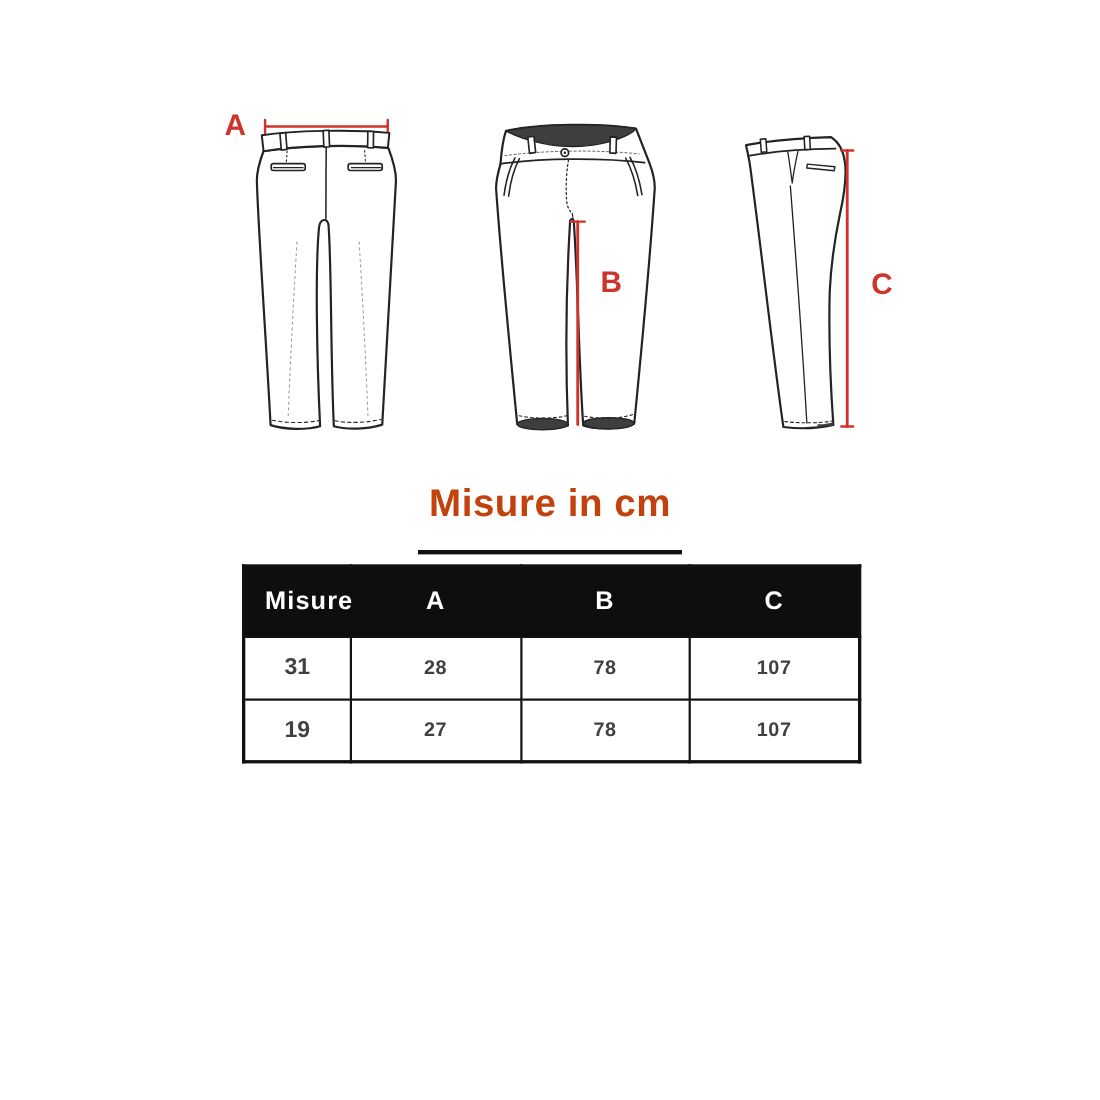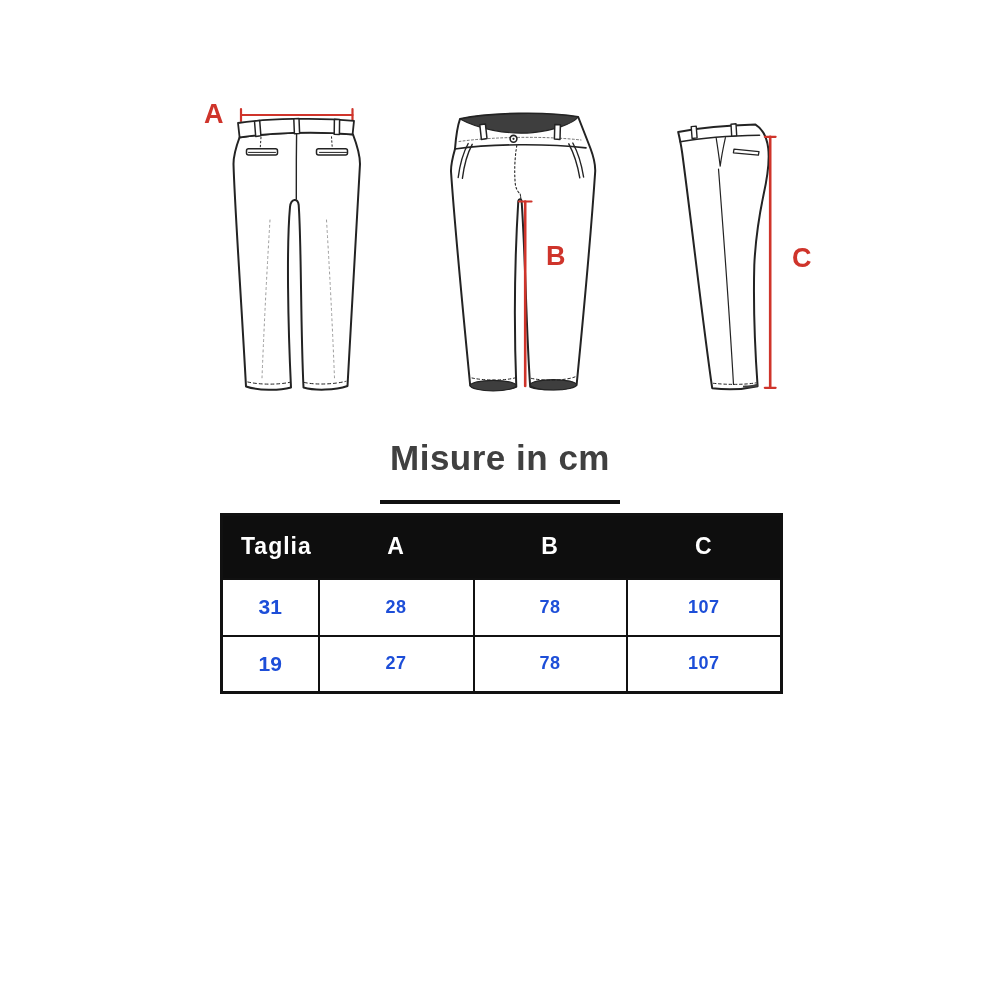--- a/index.html
+++ b/index.html
@@ -13,33 +13,33 @@
   #fig-side{left:655px;top:95px;}
   .mlabel{
     position:absolute;color:#cf342b;font-weight:800;font-size:27px;line-height:1;
     letter-spacing:0;
   }
   #label-a{left:204px;top:101px;}
   #label-b{left:546px;top:243px;}
   #label-c{left:792px;top:245px;}
   .title-wrap{position:absolute;left:0;top:438px;width:1000px;text-align:center;}
   .title-wrap h1{
-    margin:0;font-size:35px;font-weight:800;color:#404040;letter-spacing:.5px;
+    margin:0;font-size:35px;font-weight:800;color:#c2410c;letter-spacing:.5px;
   }
   .title-rule{
     width:240px;height:3.5px;background:#111;margin:22px auto 0 auto;
   }
   table.size-table{
     position:absolute;left:220px;top:513px;width:560px;
     border-collapse:collapse;table-layout:fixed;
     border:3px solid #111;
   }
   .size-table th,.size-table td{
     border:2.5px solid #111;text-align:center;vertical-align:middle;
-    color:#1d4ed8;font-weight:bold;
+    color:#404040;font-weight:bold;
   }
   .size-table thead tr{height:64px;background:#0e0e0e;}
   .size-table thead th{
     color:#ffffff;font-size:23px;letter-spacing:1px;border-color:#0e0e0e;
     border-bottom-color:#111;
   }
   .size-table thead th.taglia{text-align:left;padding-left:18px;}
   .size-table tbody tr{height:57px;background:#fff;}
   .size-table td.size-cell{font-size:21px;}
   .size-table td.val-cell{font-size:18px;letter-spacing:.5px;}
@@ -182,21 +182,21 @@
 
   <table class="size-table">
     <colgroup>
       <col style="width:97px">
         <col style="width:155px">
       <col style="width:153px">
         <col style="width:155px">
     </colgroup>
     <thead>
       <tr>
-        <th class="taglia">Taglia</th>
+        <th class="taglia">Misure</th>
         <th>A</th>
         <th>B</th>
         <th>C</th>
       </tr>
     </thead>
     <tbody>
       <tr>
         <td class="size-cell">31</td>
         <td class="val-cell">28</td>
         <td class="val-cell">78</td>

